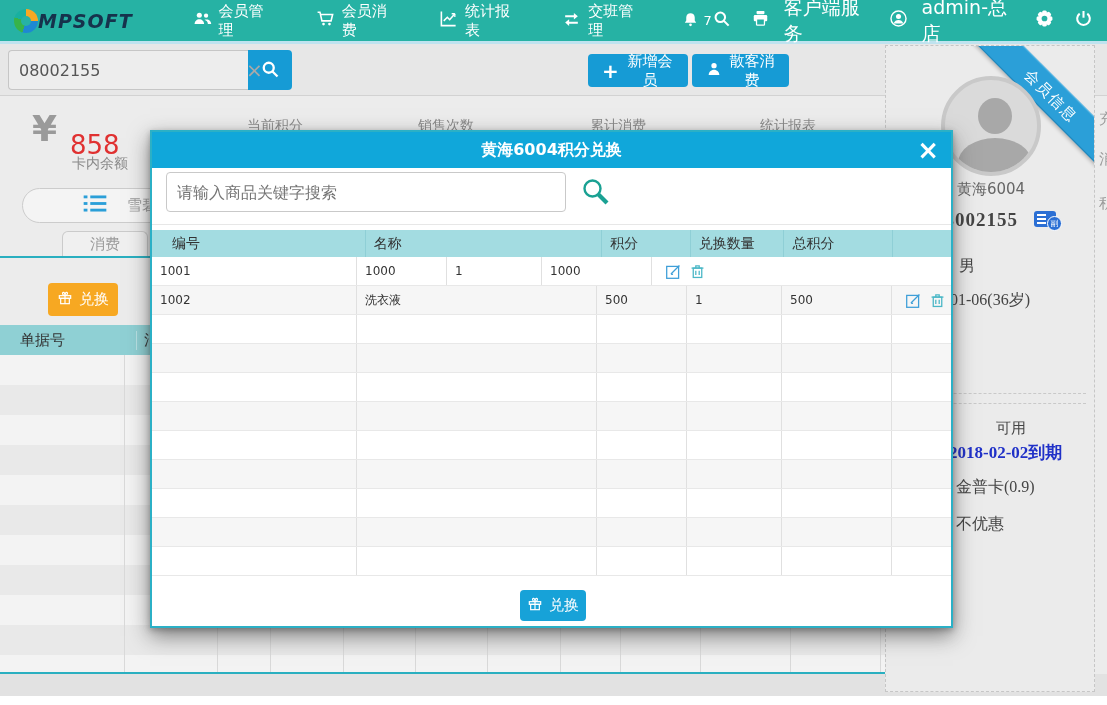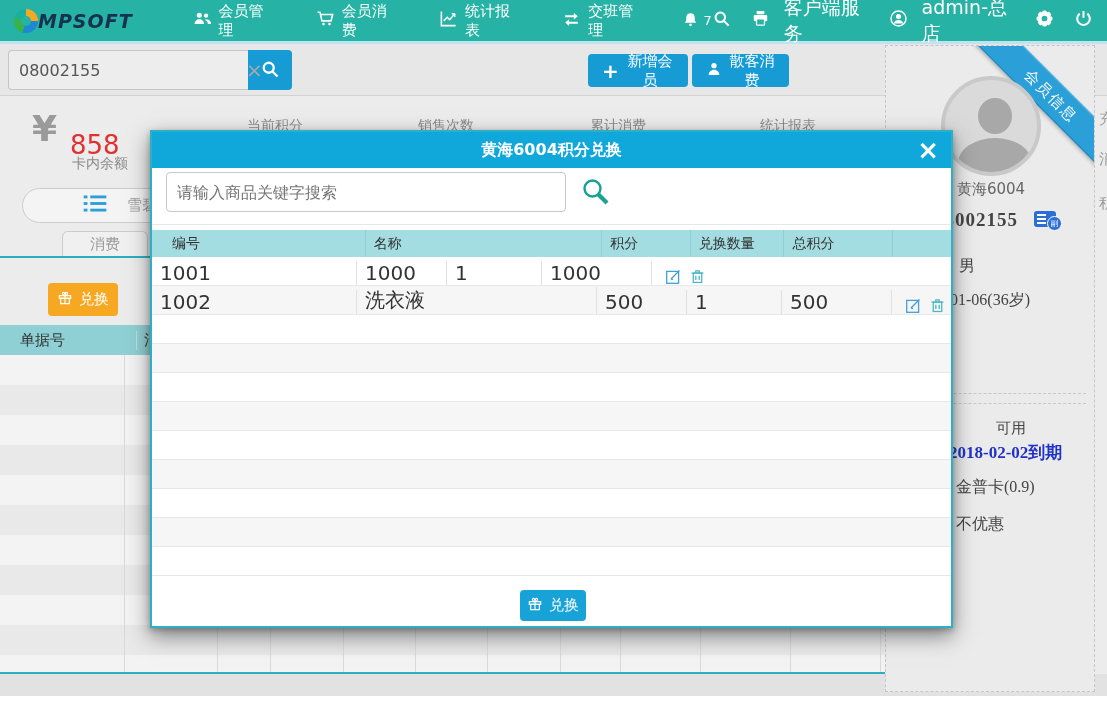--- a/index.html
+++ b/index.html
@@ -132,22 +132,22 @@
   .modal-search-input { position:absolute; left:14px; top:40px; width:400px; height:40px;
                         border:1px solid #c9c9c9; border-radius:4px; padding:0 10px; font-size:16px;
                         color:#555; font-family:"DejaVu Sans",sans-serif; background:#fff; }
   .modal-search-icon { position:absolute; left:428px; top:44px; width:30px; height:30px; cursor:pointer; }
   .modal-search-divider { position:absolute; left:0; top:92px; width:799px; height:1px; background:#e7e7e7; }
 
   .mtable { position:absolute; left:0; top:98px; width:799px; }
   .mtable-header { display:flex; height:27px; background:#a3dce1; font-size:14px; color:#333;padding-left:12px; }
   .mtable-header > div { display:flex; align-items:center; padding-left:8px;
                          border-right:1px solid #8fcfd6; }
-  .mrow { display:flex; height:29px; border-bottom:1px solid #e8e8e8; font-size:20px; color:#333;
-          background:#fff;align-items:flex-end; }
+  .mrow { display:flex; height:29px; border-bottom:1px solid #e8e8e8; font-size:12px; color:#333;
+          background:#fff; }
   .mrow:nth-child(even) { background:#f6f6f6; }
   .mrow > div { display:flex; align-items:center; padding-left:8px; border-right:1px solid #e0e0e0;
                 overflow:hidden; }
   .c0 { width:205px; } .c1 { width:240px; } .c2 { width:90px; } .c3 { width:95px; }
   .c4 { width:110px; } .c5 { width:59px; border-right:none !important; justify-content:center; gap:7px; }
   .row-icon { width:17px; height:17px; cursor:pointer; }
 
   .modal-submit { position:absolute; left:368px; top:458px; width:66px; height:31px; background:#17a2d8;
                   border:none; border-radius:4px; color:#fff; font-size:15px; display:flex;
                   align-items:center; justify-content:center; gap:6px; cursor:pointer; font-family:inherit; }

